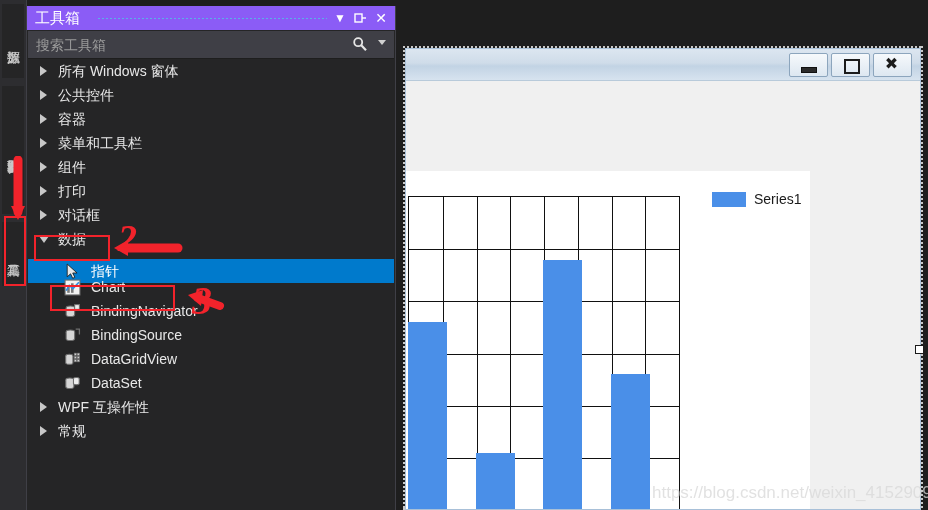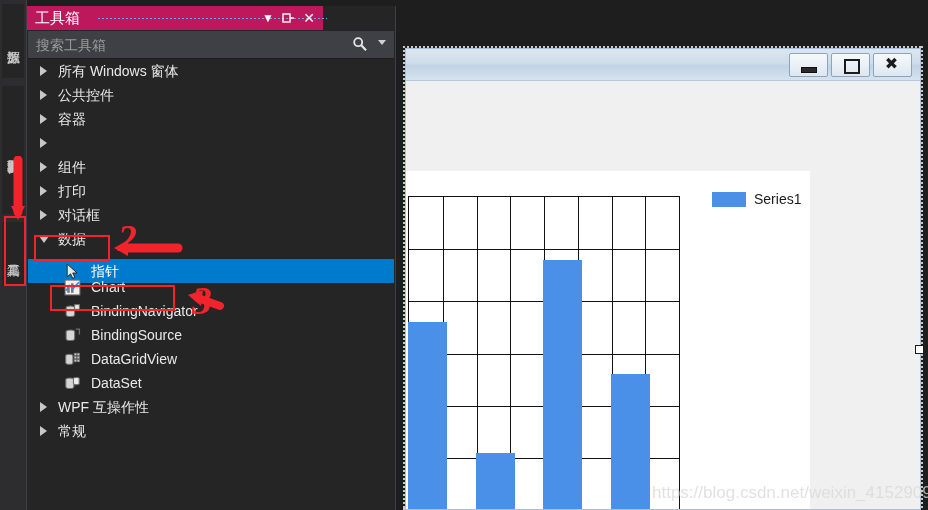--- a/index.html
+++ b/index.html
@@ -29,22 +29,22 @@
   .vtab.t1{top:4px;height:74px;}
   .vtab.t2{top:86px;height:128px;}
   .vtab.t3{top:222px;height:64px;}
 
   
   .toolbox{
     position:absolute;left:26px;top:6px;width:368px;height:504px;
     background:#252526;border:1px solid #3f3f46;border-top:none;border-bottom:none;
   }
   .tb-title{
-    position:absolute;left:0;top:0;width:296px;height:24px;
-    background:#be185d;color:#ffffff;
+    position:absolute;left:0;top:0;width:368px;height:24px;
+    background:#8b5cf6;color:#ffffff;
   }
   .tb-title-text{
     position:absolute;left:8px;top:2px;font-size:15px;line-height:20px;color:#fff;
   }
   .tb-title-dots{
     position:absolute;left:70px;top:11px;width:230px;height:2px;
     background-image:radial-gradient(circle,#59b0e8 0.9px,transparent 1px);
     background-size:4px 4px;
   }
   .tb-btn{
@@ -209,20 +209,21 @@
         <div class="node" style="top: 24px; padding-left: 20px;">
           <span class="tri"></span>
           <span class="lbl">公共控件</span>
         </div>
         <div class="node" style="top: 48px;">
           <span class="tri"></span>
           <span class="lbl">容器</span>
         </div>
         <div class="node" style="top: 72px;">
           <span class="tri"></span>
+          <span class="lbl">菜单和工具栏</span>
         </div>
         <div class="node" style="top: 120px;">
           <span class="tri"></span>
           <span class="lbl">打印</span>
         </div>
         <div class="node" style="top: 96px;">
           <span class="tri"></span>
           <span class="lbl">组件</span>
         </div>
         <div class="node" style="top: 168px;">

